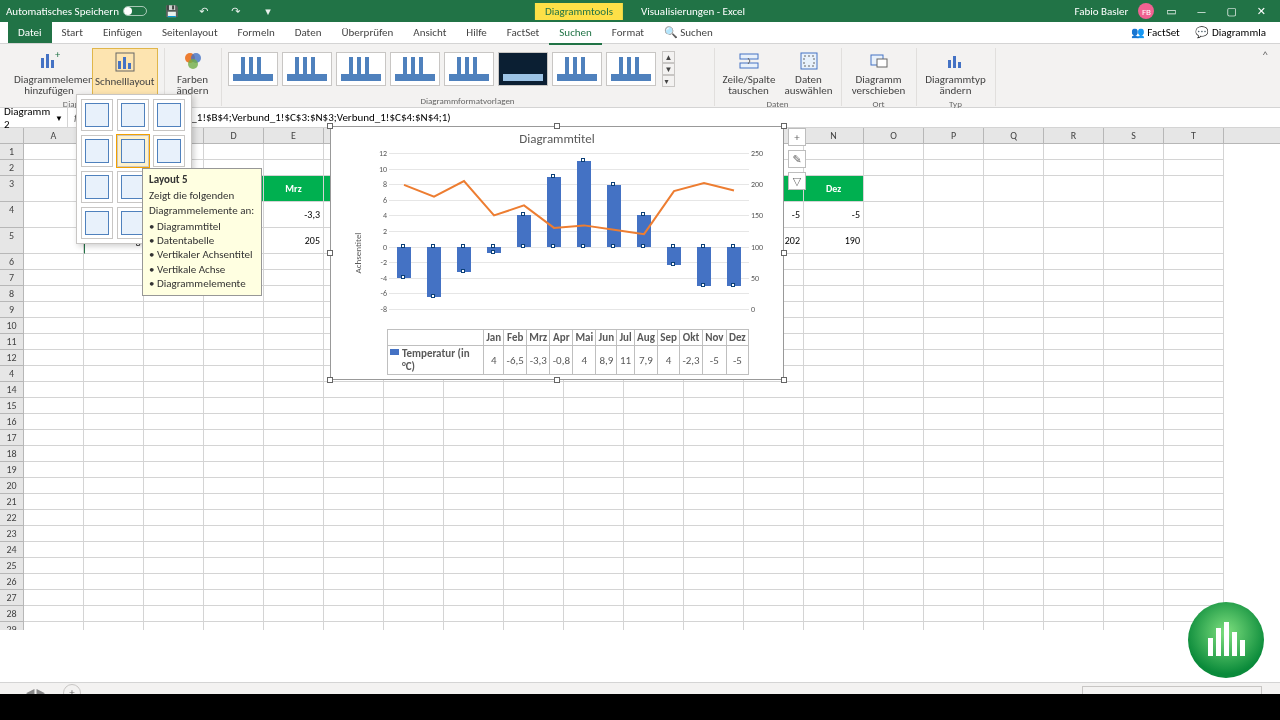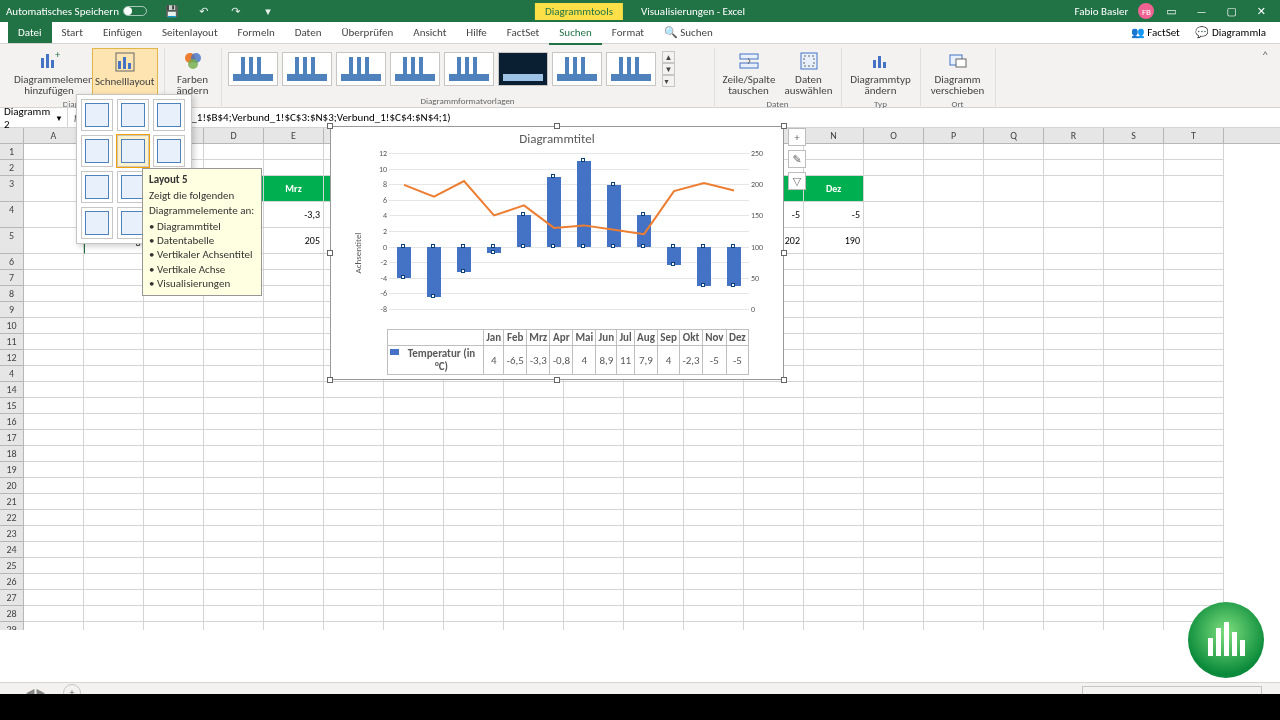--- a/index.html
+++ b/index.html
@@ -77,21 +77,21 @@
 .ytick { position: absolute; font-size: 8px; color: #595959; right: 2px; transform: translateY(-50%); }
 .ytick-r { position: absolute; font-size: 8px; color: #595959; left: 2px; transform: translateY(-50%); }
 .plotarea { position: absolute; left: 28px; right: 26px; top: 0; bottom: 0; }
 .gridline { position: absolute; left: 0; right: 0; height: 1px; background: #e6e6e6; }
 .bar { position: absolute; width: 14px; background: #4472c4; }
 .bar-hdl { position: absolute; width: 4px; height: 4px; border: 1px solid #0b3f77; background: #fff; left: 50%; margin-left: -3px; }
 .line-svg { position: absolute; inset: 0; }
 .dt { position: absolute; left: 56px; right: 34px; bottom: 4px; font-size: 8px; color: #595959; }
 .dt table { width: 100%; border-collapse: collapse; }
 .dt td, .dt th { border: 1px solid #bfbfbf; padding: 1px 2px; text-align: center; height: 12px; }
-.dt th.series { text-align: center; padding-left: 14px; position: relative; width: 96px; }
+.dt th.series { text-align: left; padding-left: 14px; position: relative; width: 96px; }
 .dt th .swatch { position: absolute; left: 2px; top: 3px; width: 9px; height: 6px; }
 .swatch.bar-sw { background: #4472c4; }
 .swatch.line-sw { background: transparent; border-top: 2px solid #ed7d31; top: 5px; }
 
 .chart-side { position: absolute; left: 788px; top: 128px; display: flex; flex-direction: column; gap: 4px; z-index: 20; }
 .chart-side .sb { width: 18px; height: 18px; border: 1px solid #bdbdbd; background: #fff; display: flex; align-items: center; justify-content: center; cursor: pointer; font-size: 11px; color: #666; }
 
 .watermark { position: absolute; right: 16px; bottom: 42px; width: 76px; height: 76px; border-radius: 50%; background: radial-gradient(circle at 50% 40%, #7fe07f 0%, #0a8a3a 70%); display: flex; align-items: center; justify-content: center; z-index: 5; }
 .watermark svg { width: 48px; height: 40px; }
 
@@ -246,40 +246,40 @@
           </div>
         <span style="max-width:48px;text-align:center;line-height:1">Daten auswählen</span>
       </div>
     </div>
     <span class="grouplbl">Daten</span>
   </div>
   <div class="ribgroup">
     <div class="ribbtn">
       <div class="ribicon">
           <svg width="22" height="22">
+            <rect x="3" y="5" width="12" height="10" fill="#e8f1fb" stroke="#4472c4"></rect>
+            <rect x="9" y="9" width="10" height="8" fill="#fff" stroke="#666"></rect>
+          </svg>
+        </div>
+      <span style="max-width:58px;text-align:center;line-height:1">Diagramm verschieben</span>
+    </div>
+    <span class="grouplbl">Ort</span>
+  </div>
+  <div class="ribgroup">
+    <div class="ribbtn">
+      <div class="ribicon">
+          <svg width="22" height="22">
             <rect x="3" y="10" width="3" height="8" fill="#4472c4"></rect>
             <rect x="8" y="6" width="3" height="12" fill="#4472c4"></rect>
             <rect x="13" y="12" width="3" height="6" fill="#4472c4"></rect>
           </svg>
         </div>
       <span style="max-width:62px;text-align:center;line-height:1">Diagrammtyp ändern</span>
     </div>
     <span class="grouplbl">Typ</span>
-  </div>
-  <div class="ribgroup">
-    <div class="ribbtn">
-      <div class="ribicon">
-          <svg width="22" height="22">
-            <rect x="3" y="5" width="12" height="10" fill="#e8f1fb" stroke="#4472c4"></rect>
-            <rect x="9" y="9" width="10" height="8" fill="#fff" stroke="#666"></rect>
-          </svg>
-        </div>
-      <span style="max-width:58px;text-align:center;line-height:1">Diagramm verschieben</span>
-    </div>
-    <span class="grouplbl">Ort</span>
   </div>
   <span style="margin-left:auto;margin-right:6px;color:#666">^</span>
 </div>
 
 <div class="namebox-row">
   <div class="namebox">
     <span>Diagramm 2</span>
       <span style="font-size:8px">▼</span>
   </div>
   <div class="fxbar">
@@ -1000,21 +1000,21 @@
   </div>
 </div>
 <div class="tooltip">
   <div class="tl">Layout 5</div>
   <div>Zeigt die folgenden Diagrammelemente an:</div>
   <ul id="ttlist">
       <li>Diagrammtitel</li>
       <li>Datentabelle</li>
       <li>Vertikaler Achsentitel</li>
       <li>Vertikale Achse</li>
-      <li>Visualisierungen</li>
+      <li>Diagrammelemente</li>
     </ul>
 </div>
 
 <div class="chart-frame">
   <div class="handle h-tl"></div>
     <div class="handle h-tr"></div>
     <div class="handle h-bl"></div>
     <div class="handle h-br"></div>
   <div class="handle h-tm"></div>
     <div class="handle h-bm"></div>

